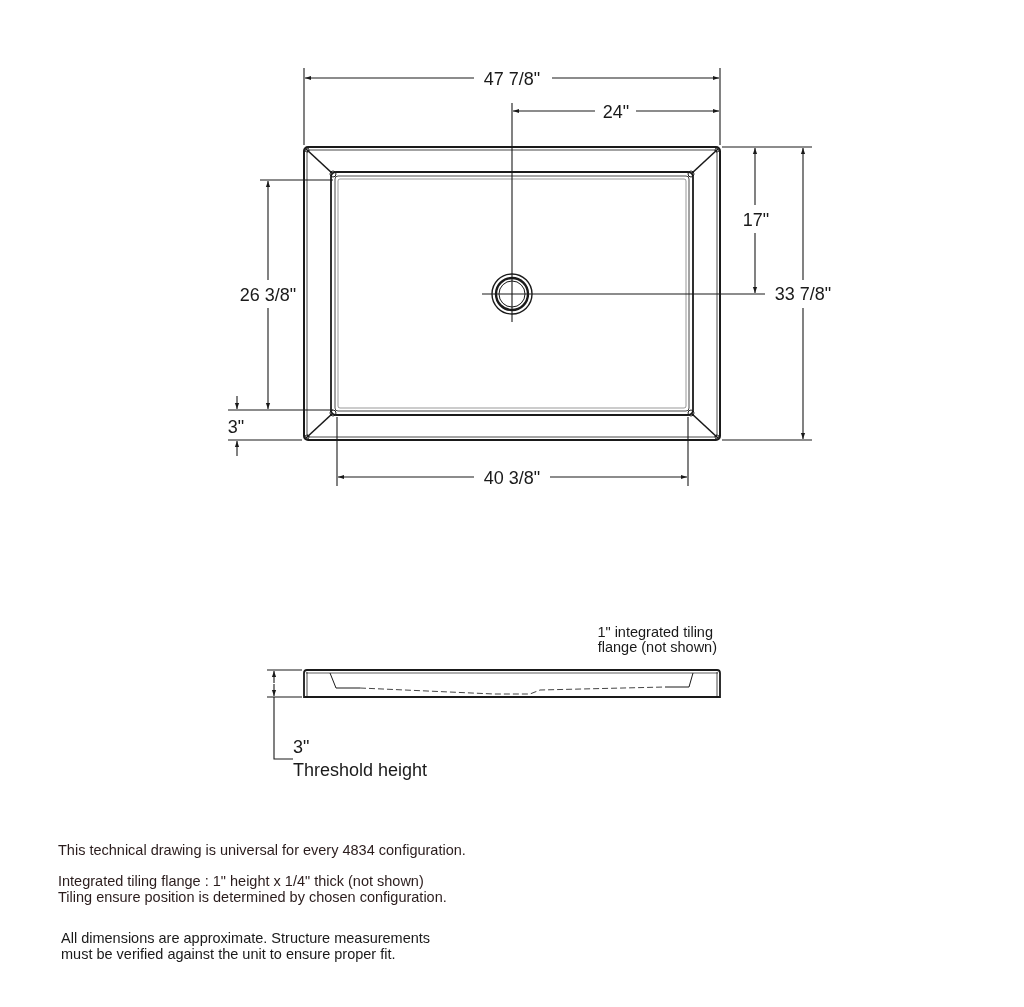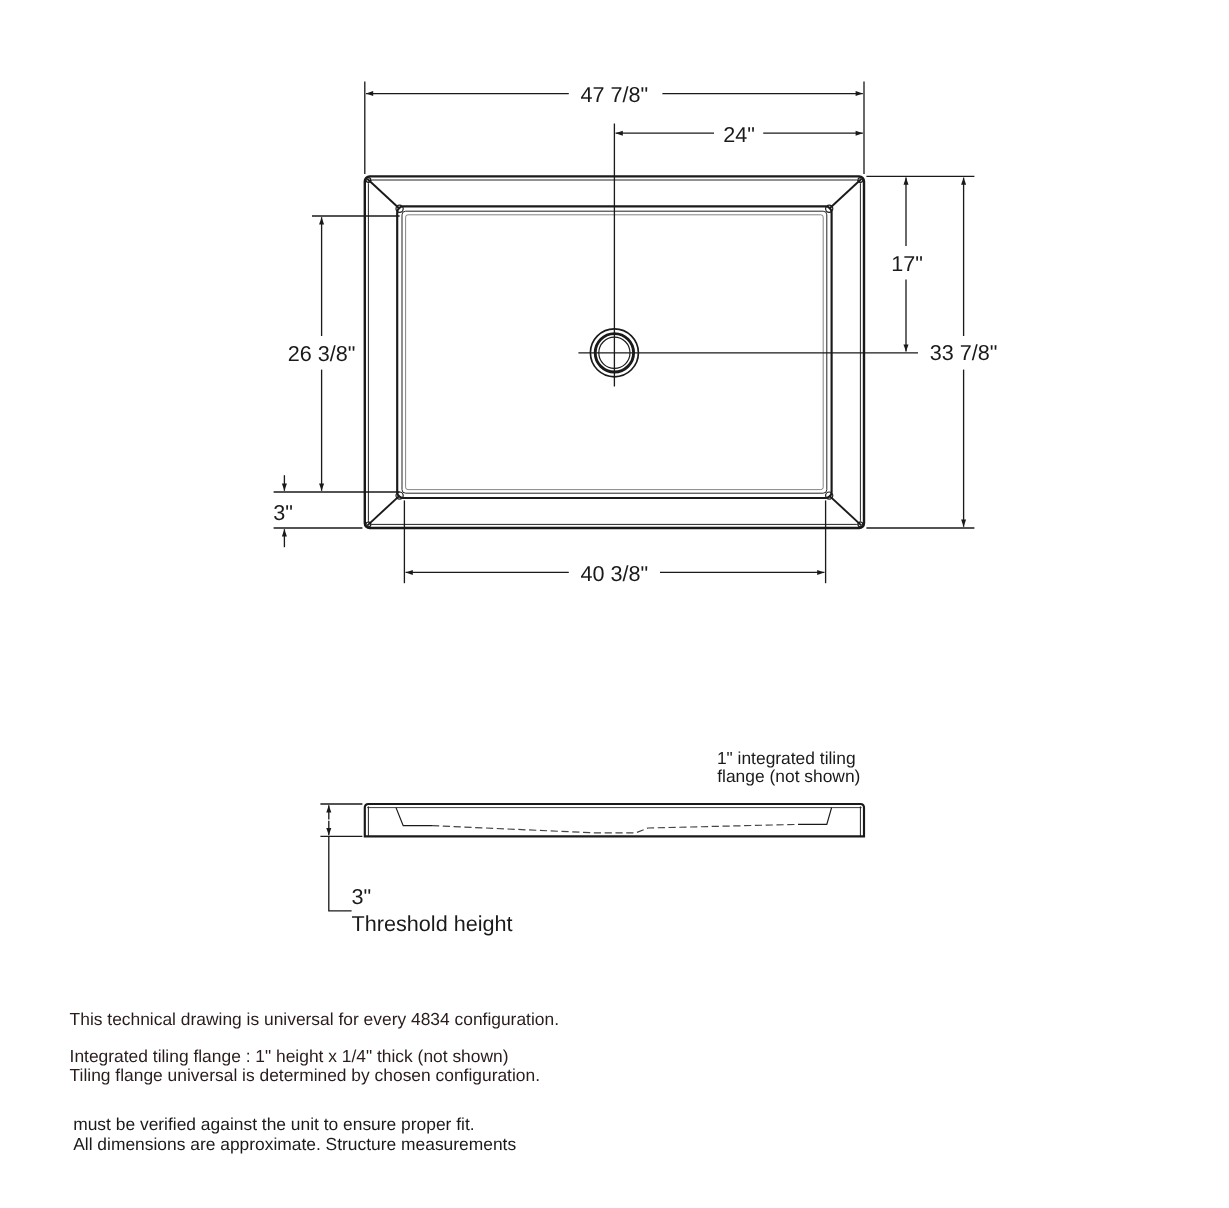--- a/index.html
+++ b/index.html
@@ -125,18 +125,18 @@
   <text class="label-text" x="717" y="652" text-anchor="end">flange (not shown)</text>
   <text class="dim-text" x="293" y="753">3"</text>
   <text class="dim-text" x="293" y="776">Threshold height</text>
 </svg>
 
 <div class="note-block" style="top: 842px;">
   <div>This technical drawing is universal for every 4834 configuration.</div>
 </div>
 <div class="note-block" style="top: 873px;">
   <div>Integrated tiling flange : 1" height x 1/4" thick (not shown)</div>
-  <div>Tiling flange universal is determined by chosen configuration.</div>
+  <div>Tiling ensure position is determined by chosen configuration.</div>
 </div>
 <div class="note-block" style="top: 930px; left: 61px; color: #1a1a1a;">
+  <div>All dimensions are approximate. Structure measurements</div>
   <div>must be verified against the unit to ensure proper fit.</div>
-  <div>All dimensions are approximate. Structure measurements</div>
 </div>
 
 </body></html>

